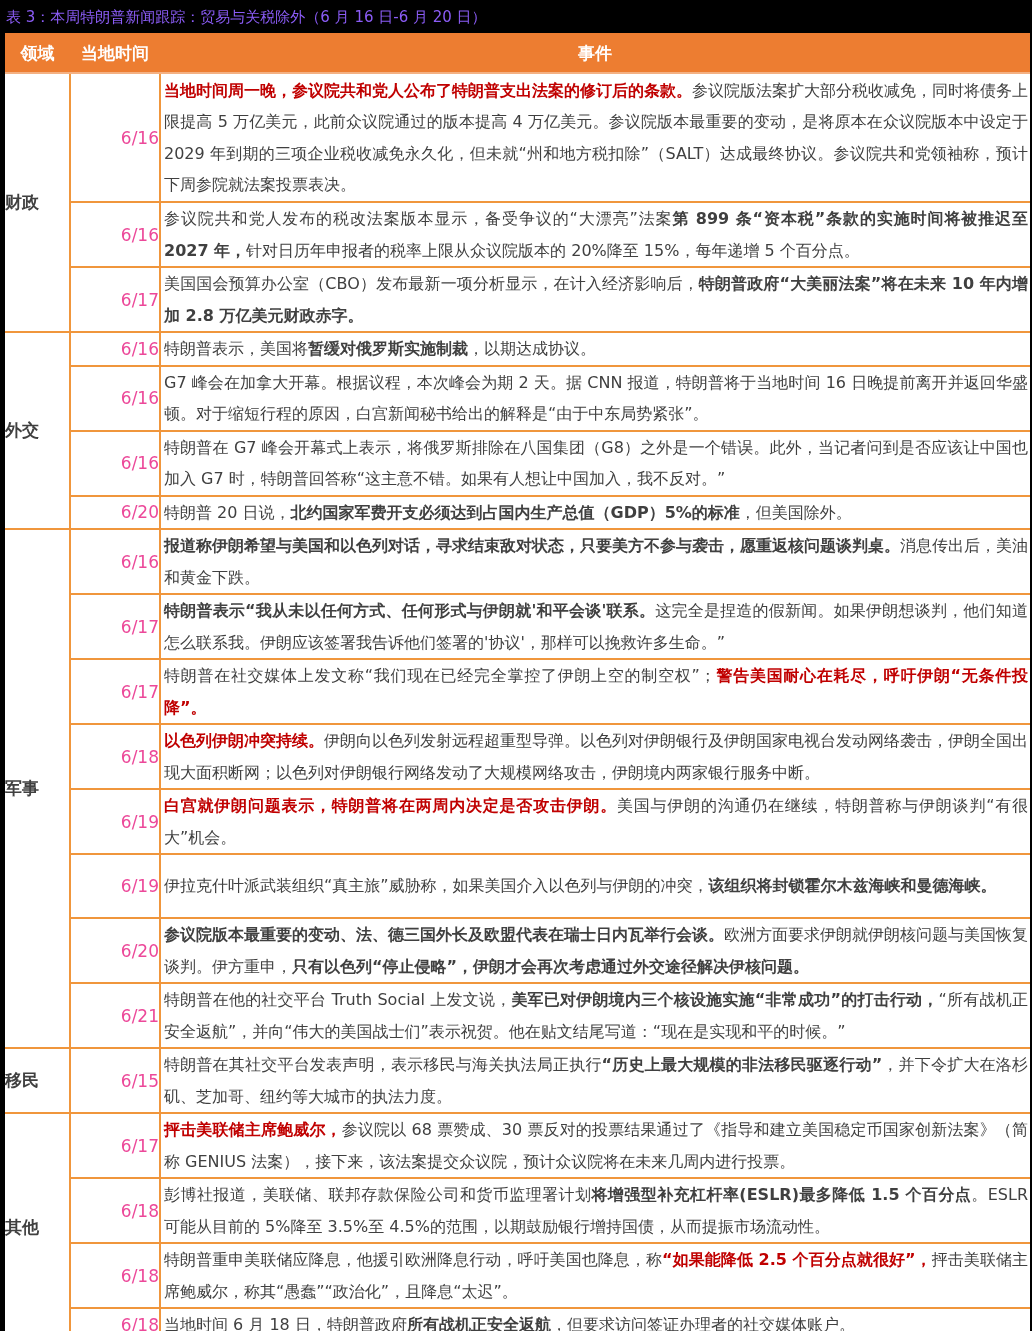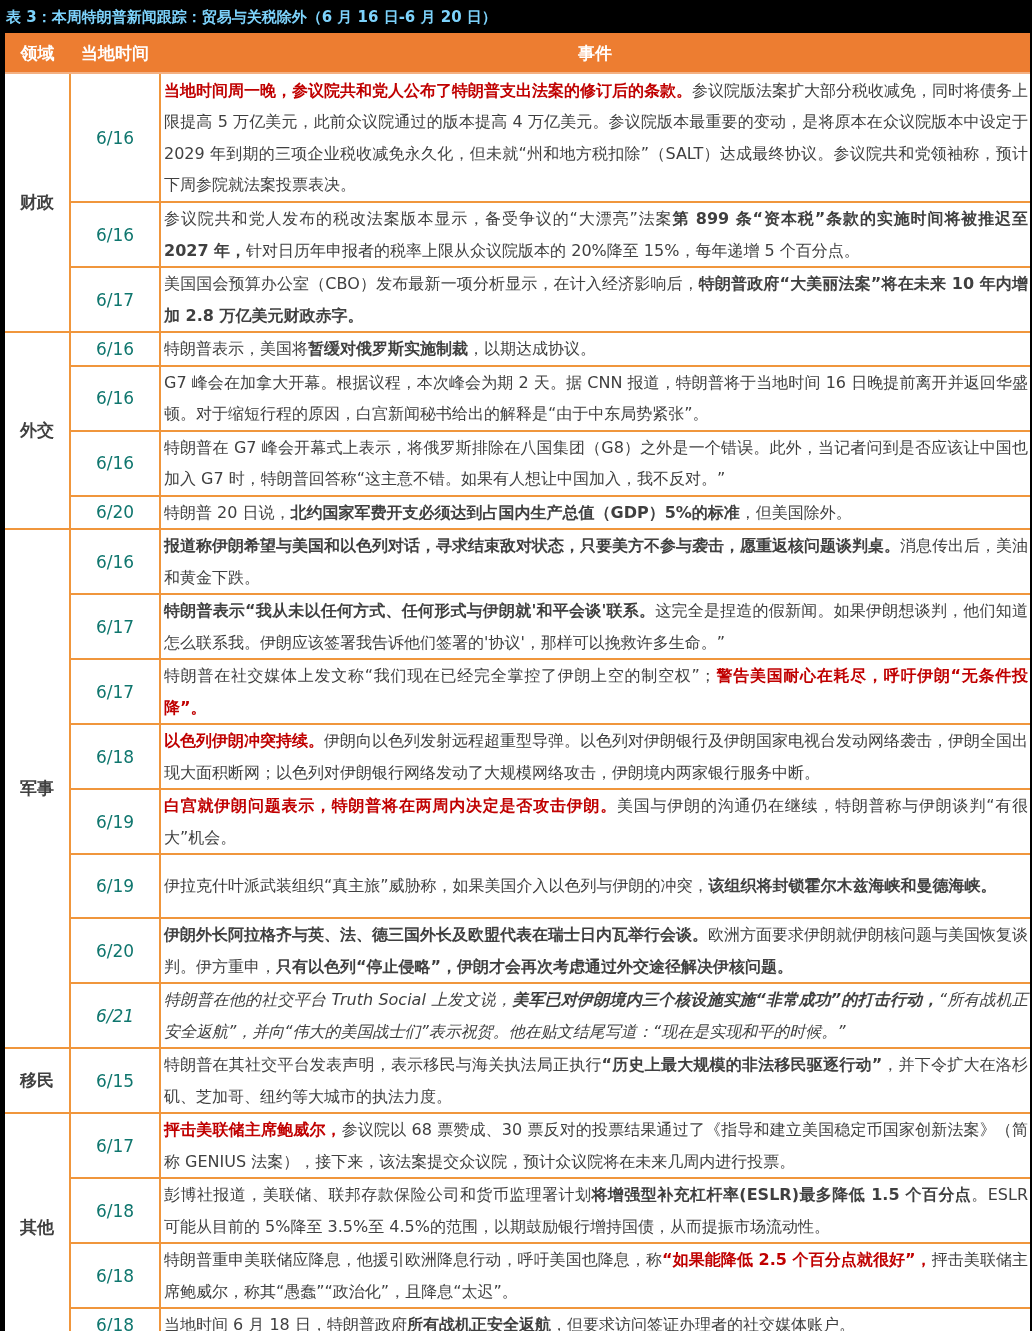--- a/index.html
+++ b/index.html
@@ -14,22 +14,22 @@
       overflow: hidden;
       font-family: "DejaVu Sans", "Liberation Sans", sans-serif;
     }
     .caption {
       position: absolute;
       left: 6px;
       top: 4px;
       height: 26px;
       line-height: 26px;
       font-size: 15px;
-      font-weight: bold;
-      color: #7dd3fc;
+      font-weight: normal;
+      color: #8b5cf6;
       letter-spacing: 0px;
       white-space: nowrap;
     }
     .table-wrap {
       position: absolute;
       left: 5px;
       top: 33px;
       width: 1025px;
     }
     table {
@@ -55,30 +55,29 @@
     thead th.h-date { }
     thead th.h-event { }
     tbody td {
       border: 2px solid #f0963c;
       color: #404040;
       font-size: 16px;
       vertical-align: middle;
       padding: 0;
     }
     tbody td.domain {
-      text-align: center;
       font-weight: bold;
       font-size: 17px;
       color: #404040;
       border-left: none;
     }
     tbody td.date {
-      text-align: center;
+      text-align: right;
       font-size: 17px;
-      color: #0f766e;
+      color: #ec4899;
     }
     tbody td.event {
       padding: 0 2px 0 3px;
       line-height: 31.5px;
       text-align: justify;
       border-right: none;
       margin-left: 44px;
     }
     tbody tr.last td {
       border-bottom: 3px solid #ed7d31;
@@ -169,23 +168,23 @@
         <tr style="height: 64px;">
           <td class="date">6/19</td>
           <td class="event"><span class="seg-r">白宫就伊朗问题表示，特朗普将在两周内决定是否攻击伊朗。</span><span class="seg-n">美国与伊朗的沟通仍在继续，特朗普称与伊朗谈判“有很大”机会。</span></td>
         </tr>
         <tr style="height: 64px;">
           <td class="date">6/19</td>
           <td class="event"><span class="seg-n">伊拉克什叶派武装组织“真主旅”威胁称，如果美国介入以色列与伊朗的冲突，</span><span class="seg-b">该组织将封锁霍尔木兹海峡和曼德海峡。</span></td>
         </tr>
         <tr style="height: 63px;">
           <td class="date">6/20</td>
-          <td class="event"><span class="seg-b">伊朗外长阿拉格齐与英、法、德三国外长及欧盟代表在瑞士日内瓦举行会谈。</span><span class="seg-n">欧洲方面要求伊朗就伊朗核问题与美国恢复谈判。伊方重申，</span><span class="seg-b">只有以色列“停止侵略”，伊朗才会再次考虑通过外交途径解决伊核问题。</span></td>
-        </tr>
-        <tr style="height: 64px; font-style: italic;">
+          <td class="event"><span class="seg-b">参议院版本最重要的变动、法、德三国外长及欧盟代表在瑞士日内瓦举行会谈。</span><span class="seg-n">欧洲方面要求伊朗就伊朗核问题与美国恢复谈判。伊方重申，</span><span class="seg-b">只有以色列“停止侵略”，伊朗才会再次考虑通过外交途径解决伊核问题。</span></td>
+        </tr>
+        <tr style="height: 64px;">
           <td class="date">6/21</td>
           <td class="event"><span class="seg-n">特朗普在他的社交平台 Truth Social 上发文说，</span><span class="seg-b">美军已对伊朗境内三个核设施实施“非常成功”的打击行动，</span><span class="seg-n">“所有战机正安全返航”，并向“伟大的美国战士们”表示祝贺。他在贴文结尾写道：“现在是实现和平的时候。”</span></td>
         </tr>
         <tr style="height: 63px;">
           <td class="domain" rowspan="1">移民</td>
           <td class="date">6/15</td>
           <td class="event"><span class="seg-n">特朗普在其社交平台发表声明，表示移民与海关执法局正执行</span><span class="seg-b">“历史上最大规模的非法移民驱逐行动”</span><span class="seg-n">，并下令扩大在洛杉矶、芝加哥、纽约等大城市的执法力度。</span></td>
         </tr>
         <tr style="height: 63px;">
           <td class="domain" rowspan="4" style="border-bottom: 3px solid rgb(237, 125, 49);">其他</td>

